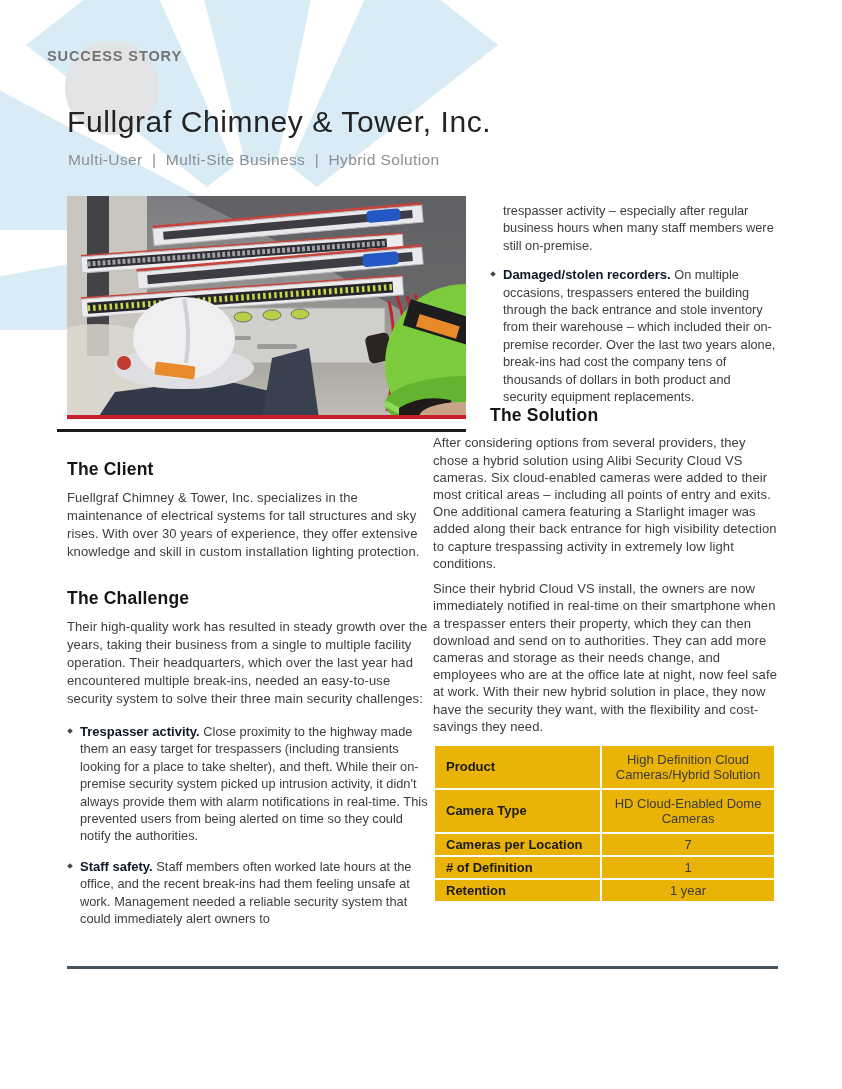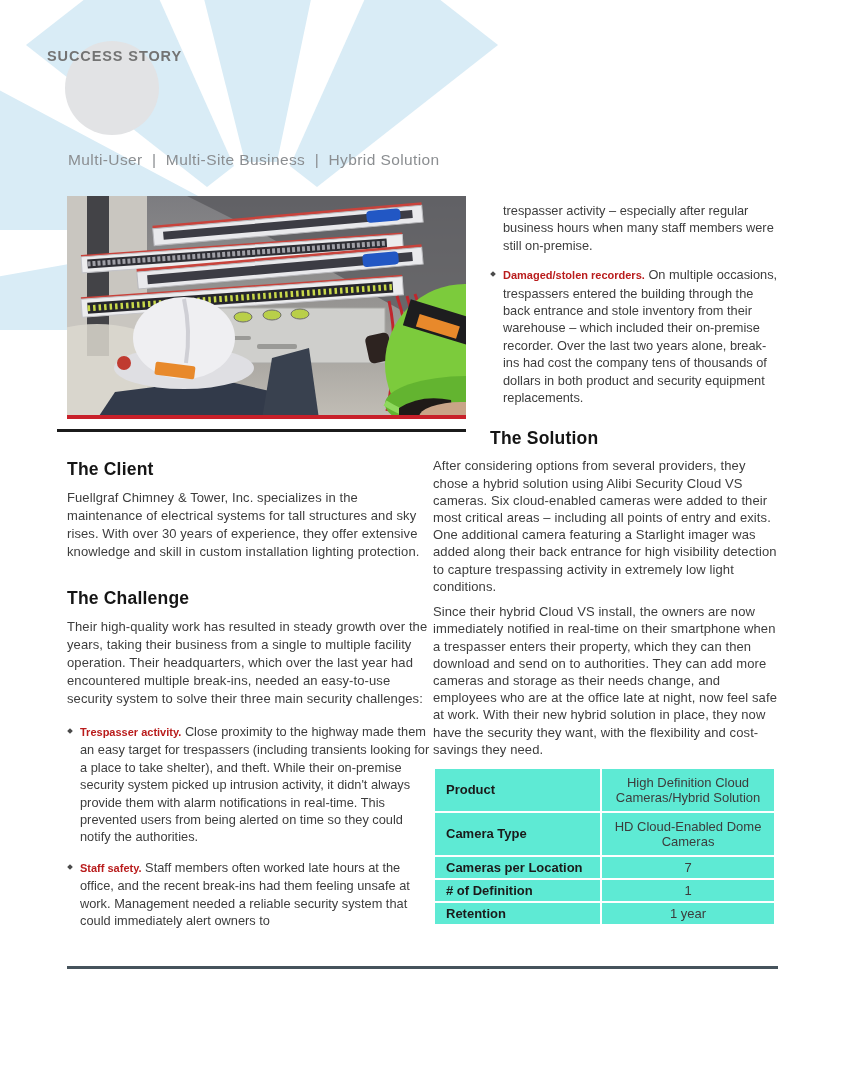--- a/index.html
+++ b/index.html
@@ -23,31 +23,31 @@
   .col-left h2.first{margin-top:14px;}
   .col-left h2.later{margin-top:27px;}
   p.body{margin:9px 0 0;font-size:13px;line-height:18px;letter-spacing:.1px;}
   p.rbody{margin:8px 0 0;font-size:13px;line-height:17.2px;letter-spacing:.1px;}
 
   ul.bullets{list-style:none;margin:15px 0 0;padding:0;}
   ul.bullets li{position:relative;padding-left:13px;margin:0 0 13px;
                 font-size:12.8px;line-height:17.4px;}
   .bullet-dot{position:absolute;left:1px;top:6px;width:4px;height:4px;background:#4a4a4a;
               transform:rotate(45deg);}
-  .lead{color:#b91c1c;font-weight:700;font-size:11px;}
+  .lead{color:#0f172a;font-weight:700;font-size:13px;}
 
   .cont{margin:6px 0 0;padding-left:70px;font-size:12.8px;line-height:17.4px;}
   .bullet-wide{position:relative;margin-top:12px;padding-left:70px;
                font-size:12.8px;line-height:17.4px;}
   .bullet-wide .bullet-dot{left:58px;}
-  h2.indent{padding-left:57px;margin-top:22px;}
+  h2.indent{padding-left:57px;}
   h2.outcome-h{margin-top:30px;}
 
   table.spec{margin-top:9px;border-collapse:collapse;width:343px;}
-  table.spec td{background:#5eead4;border:2.5px solid #ffffff;font-size:13px;
+  table.spec td{background:#eab308;border:2.5px solid #ffffff;font-size:13px;
                 padding:3px 8px;vertical-align:middle;margin-top:28px;}
   table.spec td.lbl{font-weight:700;color:#1a1a1a;padding-left:11px;width:49%;}
   table.spec td.val{text-align:center;color:#3c3c3c;}
   table.spec tr.tall td{padding-top:6px;padding-bottom:6px;}
 </style>
 </head>
 <body>
 
 <div class="page">
 
@@ -56,20 +56,21 @@
       <polygon points="317,187 498,45 384,-44 290,166"></polygon>
       <polygon points="277,162 324,-63 189,-61 245,162"></polygon>
       <polygon points="234,166 140,-44 26,45 207,187"></polygon>
       <polygon points="200,197 -3,89 -38,230 192,230"></polygon>
       <polygon points="193,242 -33,282 26,415 207,273"></polygon>
     </g>
     <circle cx="112" cy="88" r="47" fill="#e2e3e5"></circle>
   </svg>
 
   <div class="eyebrow">SUCCESS STORY</div>
+  <h1 class="title" style="margin:0;">Fullgraf Chimney &amp; Tower, Inc.</h1>
   <div class="subtitle">Multi-User  |  Multi-Site Business  |  Hybrid Solution</div>
 
   <div class="photo">
     <svg width="399" height="223" viewBox="0 0 399 223">
       <defs>
         <linearGradient id="pbg" x1="0" y1="0" x2="0" y2="1">
           <stop offset="0" stop-color="#7c7c80"></stop>
           <stop offset="0.55" stop-color="#9a9895"></stop>
           <stop offset="1" stop-color="#c2beb6"></stop>
         </linearGradient>

